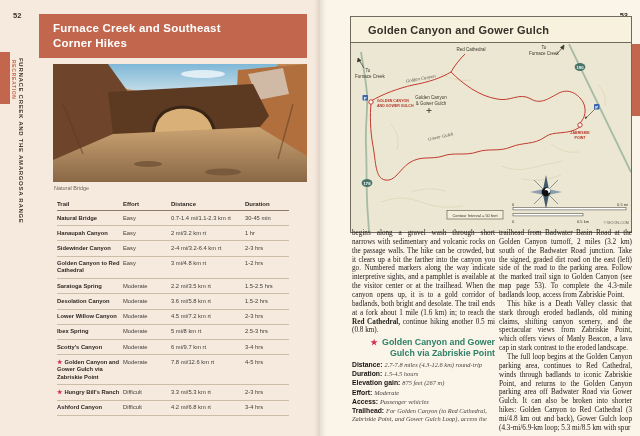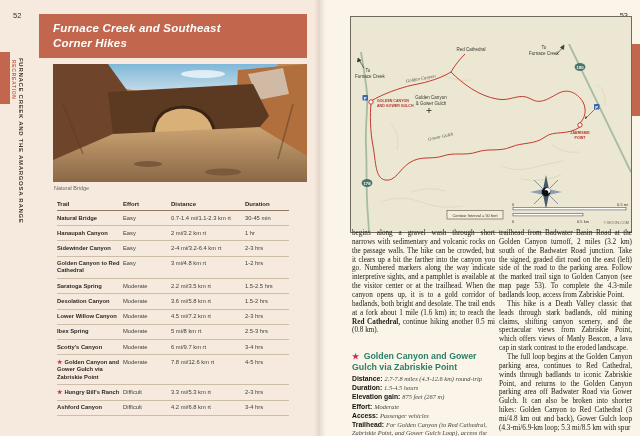--- a/index.html
+++ b/index.html
@@ -7,36 +7,36 @@
   #page {
     position:relative; width:640px; height:436px; overflow:hidden;
     font-family:"Liberation Sans", sans-serif; background:#f9f2e6;
   }
   .page-half { position:absolute; top:0; height:436px; width:320px; }
   #page-left  { left:0;   background:#f6e9dd; }
   #page-right { left:320px; background:#faf4e9; }
   #spine { position:absolute; left:314px; top:0; width:12px; height:436px;
     background:linear-gradient(90deg, rgba(60,30,10,0) 0%, rgba(60,30,10,.10) 50%, rgba(60,30,10,0) 100%); }
 
-  .pagenum { position:absolute; top:11px; font-size:7.5px; font-weight:normal; color:#3c2f28; }
+  .pagenum { position:absolute; top:11px; font-size:7.5px; font-weight:bold; color:#3c2f28; }
   #pn-left { left:13px; } #pn-right { right:12px; }
 
   .tab { position:absolute; background:#c2674e; }
   #tab-left  { left:0; top:52px; width:10px; height:52px; }
   #tab-right { right:0; top:44px; width:10px; height:72px; }
 
   .sb-v { position:absolute; writing-mode:vertical-rl; white-space:nowrap;
           font-weight:bold; letter-spacing:.7px; }
   .sb-title { font-size:6px; color:#43332b; }
   .sb-sub   { font-size:5px; color:#c2674e; }
   #sbl-title { left:18px; top:58px; } #sbl-sub { left:11px; top:60px; }
 
   
   #title-bar { position:absolute; left:39px; top:14px; width:268px; height:44px;
-    background:#c2674e; color:#fff;font-style:italic; }
+    background:#c2674e; color:#fff; }
   #title-bar .t { display:block; width:208px; padding:7px 0 0 14px;
     font-weight:bold; font-size:11.5px; line-height:1.28; letter-spacing:.2px; }
 
   #photo { position:absolute; left:53px; top:64px; width:254px; height:118px; }
   #photo-caption { position:absolute; left:54px; top:185px; font-size:5.5px; color:#6d665f; }
 
   #trail-table { position:absolute; left:57px; top:198px; width:232px;
     border-collapse:collapse; table-layout:fixed; }
   #trail-table th { text-align:left; font-size:6px; font-weight:bold; color:#2e2823;
     padding:3px 2px 3px 0; border-bottom:1px solid #8d7b68; }
@@ -59,21 +59,21 @@
   .mt-red { font-size:3.6px; font-weight:bold; fill:#b5372c; }
   .mt-w { font-size:4.2px; font-weight:bold; fill:#fff; }
   .mt-sc { font-size:4px; fill:#3b382f; }
   .mt-cr { font-size:3.8px; fill:#6a665c; }
 
   
   .col { position:absolute; top:229px; font-family:"Liberation Serif", serif;
     font-size:7.2px; line-height:1.23; color:#1d1b18; text-align:justify; }
   #col-1 { left:352px; width:143px; }
   #col-2 { left:499px; width:133px; }
-  #hike-heading { margin:16px 0 3px 0; text-align:left;
+  #hike-heading { margin:2px 0 3px 0; text-align:right;
     font-family:"Liberation Sans", sans-serif; font-weight:bold; font-size:8.8px;
     line-height:1.18; color:#2e8069; }
   #hike-heading .star { font-size:8px; }
   .stat-line { text-align:left; line-height:1.2; margin-bottom:.5px; }
   .stat-label { font-family:"Liberation Sans", sans-serif; font-weight:bold;
     font-size:6.8px; color:#14110e; }
   .stat-value { font-style:italic; font-size:6.4px; color:#474540; }
   .para-indent { text-indent:8px; }
   .italic { }
   b.rc { font-weight:bold; }
@@ -211,20 +211,21 @@
     </table>
   </div>
 
   <div class="page-half" id="page-right">
     <div class="pagenum" id="pn-right">53</div>
     <div class="tab" id="tab-right"></div>
 
   </div>
 
   <div id="map-box">
+    <div id="map-title">Golden Canyon and Gower Gulch</div>
     <svg id="map-canvas" viewBox="0 0 280 188">
 
       <g stroke="#ddd3b4" stroke-width=".7" fill="none">
         <path d="M30,158 q20,-8 40,0 t42,4 M60,148 q18,-6 34,-1"></path>
         <path d="M150,122 q15,6 30,2 t32,-7 M170,135 q20,4 40,-4"></path>
         <path d="M90,30 q14,8 30,6 M200,100 q12,10 28,8"></path>
         <path d="M40,80 q10,12 6,26 M246,40 q10,8 8,22"></path>
       </g>
 
       <g stroke="#a6bba4" stroke-width="1.8" fill="none">
@@ -317,18 +318,18 @@
         <div class="stat-line"><span class="stat-label">Distance: </span><span class="stat-value">2.7-7.8 miles (4.3-12.6 km) round-trip</span></div>
         <div class="stat-line"><span class="stat-label">Duration: </span><span class="stat-value">1.5-4.5 hours</span></div>
         <div class="stat-line"><span class="stat-label">Elevation gain: </span><span class="stat-value">875 feet (267 m)</span></div>
         <div class="stat-line"><span class="stat-label">Effort: </span><span class="stat-value">Moderate</span></div>
         <div class="stat-line"><span class="stat-label">Access: </span><span class="stat-value">Passenger vehicles</span></div>
         <div class="stat-line"><span class="stat-label">Trailhead: </span><span class="stat-value">For Golden Canyon (to Red Cathedral, Zabriskie Point, and Gower Gulch Loop), access the</span></div>
       </div>
   </div>
   <div class="col" id="col-2">
     <div class="italic">trailhead from Badwater Basin Road at the Golden Canyon turnoff, 2 miles (3.2 km) south of the Badwater Road junction. Take the signed, graded dirt road on the east (left) side of the road to the parking area. Follow the marked trail sign to Golden Canyon (see map page 53). To complete the 4.3-mile badlands loop, access from Zabriskie Point.</div>
-    <div class="para-indent">This hike is a Death Valley classic that leads through stark badlands, old mining claims, shifting canyon scenery, and the spectacular views from Zabriskie Point, which offers views of Manly Beacon, a lava cap in stark contrast to the eroded landscape.</div>
+    <div class="para-indent">This hike is a Death Valley classic that stark through eroded badlands, old mining claims, shifting canyon scenery, and the spectacular views from Zabriskie Point, which offers views of Manly Beacon, a lava cap in stark contrast to the eroded landscape.</div>
     <div class="para-indent">The full loop begins at the Golden Canyon parking area, continues to Red Cathedral, winds through badlands to iconic Zabriskie Point, and returns to the Golden Canyon parking area off Badwater Road via Gower Gulch. It can also be broken into shorter hikes: Golden Canyon to Red Cathedral (3 mi/4.8 km out and back), Gower Gulch loop (4.3-mi/6.9-km loop; 5.3 mi/8.5 km with spur</div>
   </div>
 
   <div id="spine"></div>
 </div>
 
 </body></html>

